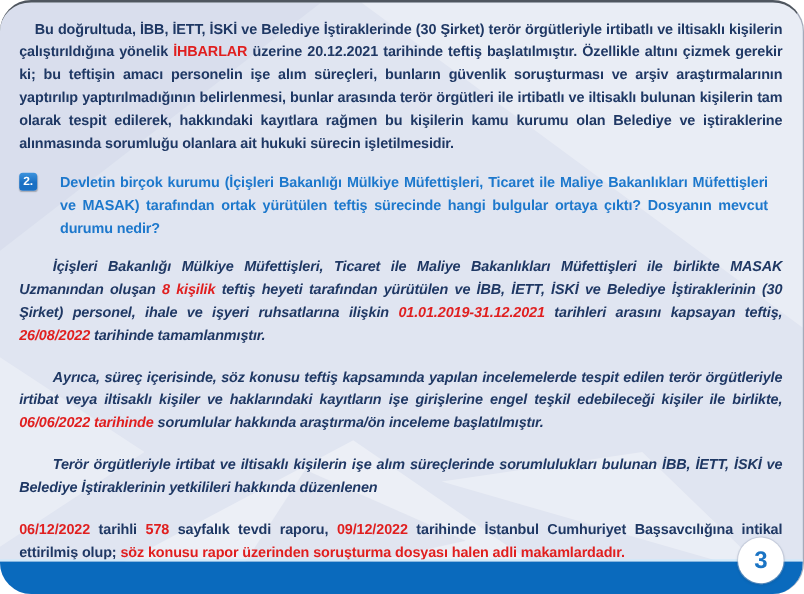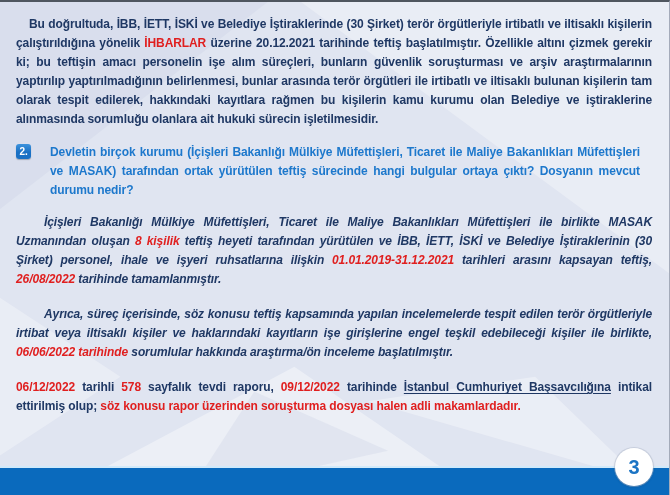--- a/index.html
+++ b/index.html
@@ -8,20 +8,21 @@
     font-family:"Liberation Sans","DejaVu Sans",sans-serif;
     overflow:hidden;
   }
   .slide {
     position:relative; width:670px; height:495px;
     background: var(--color-background, #e0e5f1);
     border-top:2px solid var(--color-edge-border, #4f565f);
     border-right:1px solid rgba(90,100,120,.45);
     box-sizing:border-box;
     overflow:hidden;
+    border-radius:26px;
   }
   
   .facet { position:absolute; left:0; top:0; width:100%; height:100%; pointer-events:none; }
   .f1 { clip-path:polygon(45% 0, 100% 0, 100% 55%); background:rgba(255,255,255,.30); }
   .f2 { clip-path:polygon(0 0, 40% 0, 0 42%);       background:rgba(190,200,224,.22); }
   .f3 { clip-path:polygon(8% 100%, 44% 74%, 72% 100%); background:rgba(255,255,255,.38); }
   .f4 { clip-path:polygon(38% 79%, 58% 91%, 28% 100%); background:rgba(196,204,226,.28); }
   .f5 { clip-path:polygon(55% 81%, 80% 76%, 96% 97%);  background:rgba(255,255,255,.34); }
   .f6 { clip-path:polygon(0 60%, 18% 76%, 0 92%);      background:rgba(255,255,255,.30); }
 
@@ -43,21 +44,21 @@
     background:linear-gradient(180deg, #3d93dd 0%, var(--color-badge-bg,#1a70c4) 55%);
     color:#ffffff; font-size:10px; font-weight:700;
     display:flex; align-items:center; justify-content:center;
     box-shadow:0 1px 1px rgba(0,0,0,.25);
   }
   .qtext { margin:12px; color:var(--color-question-blue,#1d78cc); }
 
   .rn { color:var(--color-navy,#1f3864); }
   .rr { color:var(--color-red,#e01f1f); }
   .rb { color:var(--color-question-blue,#1d78cc); }
-  .ru { color:var(--color-navy,#1f3864); text-decoration:underline; text-underline-offset:2px; }
+  .ru { color:var(--color-navy,#1f3864); text-underline-offset:2px; }
 
   .footer-accent {
     position:absolute; left:0; right:0; bottom:27px; height:2px;
     background:var(--color-footer-accent,#cfe9fb); opacity:.9;
   }
   .footer-bar {
     position:absolute; left:0; right:0; bottom:0; height:27px;
     background:var(--color-footer-blue,#0a6abd);
   }
   .page-circle {
@@ -91,20 +92,21 @@
 
     <div class="question">
       <span class="badge">2.</span>
       <p class="qtext"><span class="rb">Devletin birçok kurumu (İçişleri Bakanlığı Mülkiye Müfettişleri, Ticaret ile Maliye Bakanlıkları Müfettişleri ve MASAK) tarafından ortak yürütülen teftiş sürecinde hangi bulgular ortaya çıktı? Dosyanın mevcut durumu nedir?</span></p>
     </div>
 
     <p class="para indent-lg"><span class="rn">İçişleri Bakanlığı Mülkiye Müfettişleri, Ticaret ile Maliye Bakanlıkları Müfettişleri ile birlikte MASAK Uzmanından oluşan </span><span class="rr">8 kişilik</span><span class="rn"> teftiş heyeti tarafından yürütülen ve İBB, İETT, İSKİ ve Belediye İştiraklerinin (30 Şirket) personel, ihale ve işyeri ruhsatlarına ilişkin </span><span class="rr">01.01.2019-31.12.2021</span><span class="rn"> tarihleri arasını kapsayan teftiş, </span><span class="rr">26/08/2022</span><span class="rn"> tarihinde tamamlanmıştır.</span></p>
 
     <p class="para indent-lg" style="margin-top:16px;"><span class="rn">Ayrıca, süreç içerisinde, söz konusu teftiş kapsamında yapılan incelemelerde tespit edilen terör örgütleriyle irtibat veya iltisaklı kişiler ve haklarındaki kayıtların işe girişlerine engel teşkil edebileceği kişiler ile birlikte, </span><span class="rr">06/06/2022 tarihinde</span><span class="rn"> sorumlular hakkında araştırma/ön inceleme başlatılmıştır.</span></p>
 
+    <p class="para indent-lg" style="margin-top:16px;"><span class="rn">Terör örgütleriyle irtibat ve iltisaklı kişilerin işe alım süreçlerinde sorumlulukları bulunan İBB, İETT, İSKİ ve Belediye İştiraklerinin yetkilileri hakkında düzenlenen</span></p>
 
     <p class="para no-indent" style="margin-top:16px;"><span class="rr">06/12/2022</span><span class="rn"> tarihli </span><span class="rr">578</span><span class="rn"> sayfalık tevdi raporu, </span><span class="rr">09/12/2022</span><span class="rn"> tarihinde </span><span class="ru">İstanbul Cumhuriyet Başsavcılığına</span><span class="rn"> intikal ettirilmiş olup; </span><span class="rr">söz konusu rapor üzerinden soruşturma dosyası halen adli makamlardadır.</span></p>
 
   </div>
 
   <div class="footer-accent"></div>
   <div class="footer-bar"></div>
 
   <div class="page-circle">
     <span>3</span>

